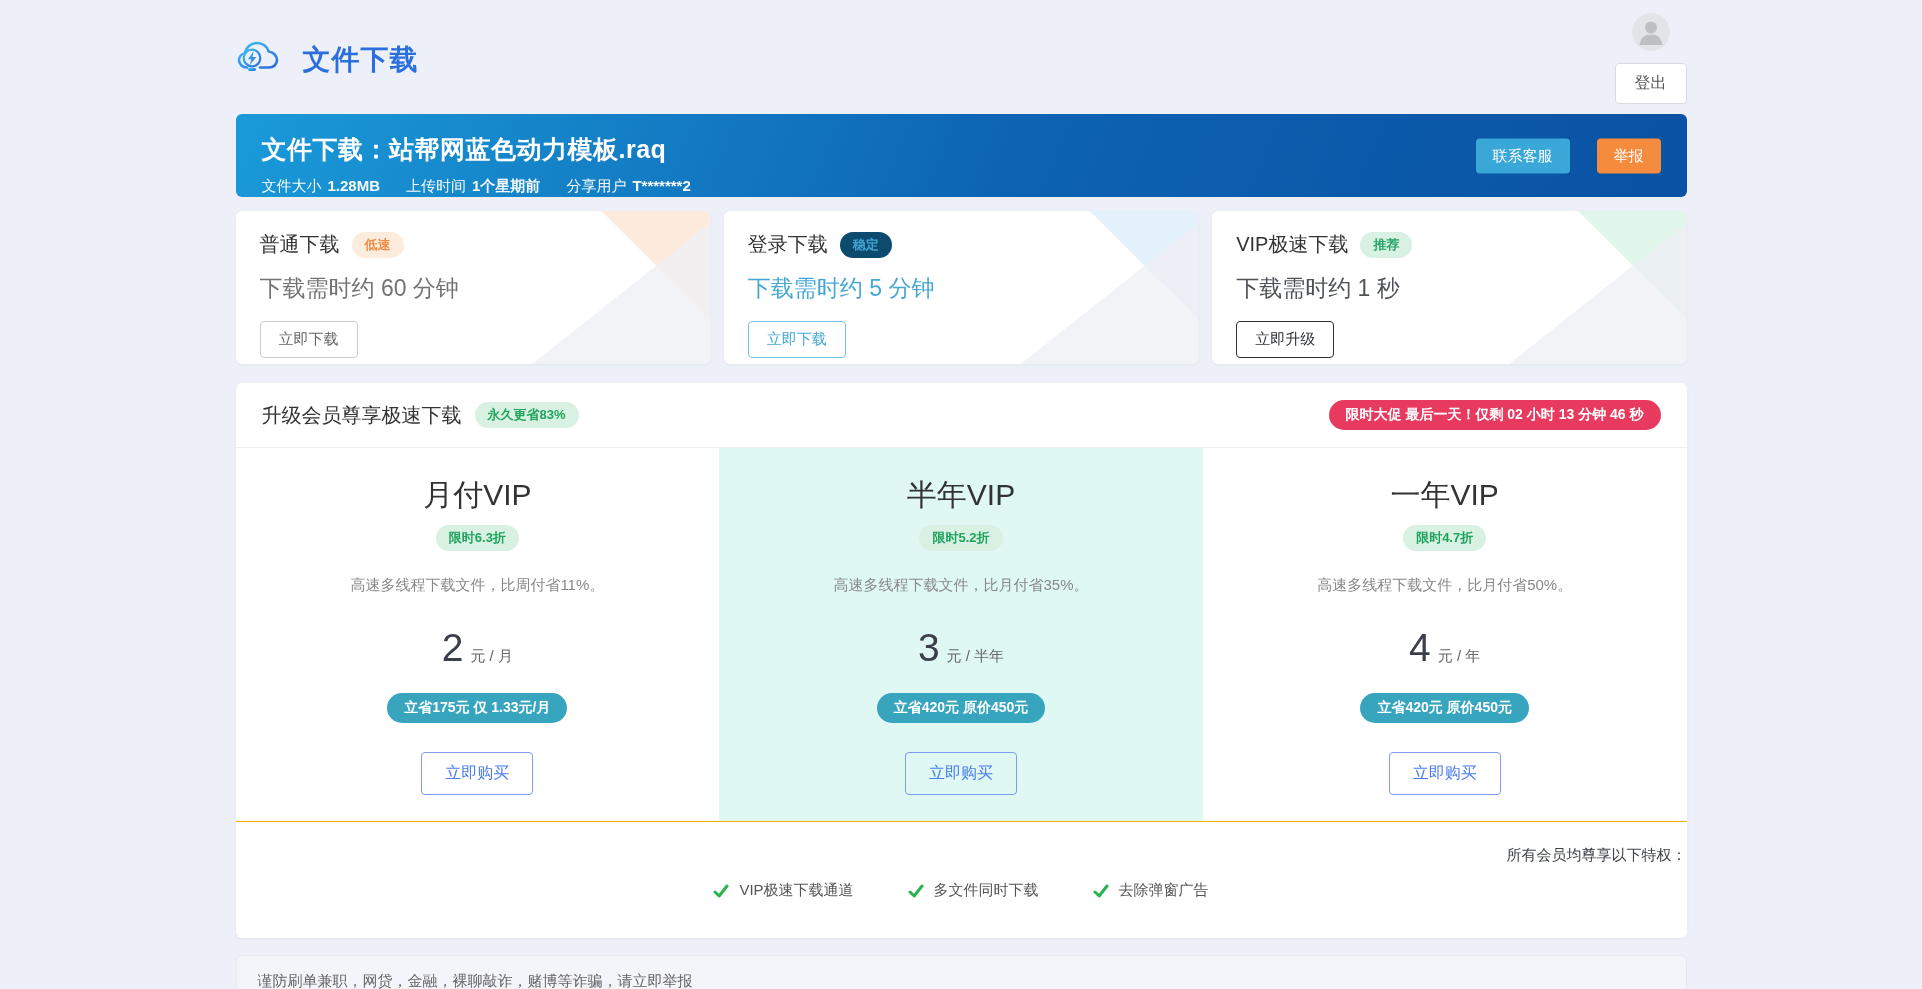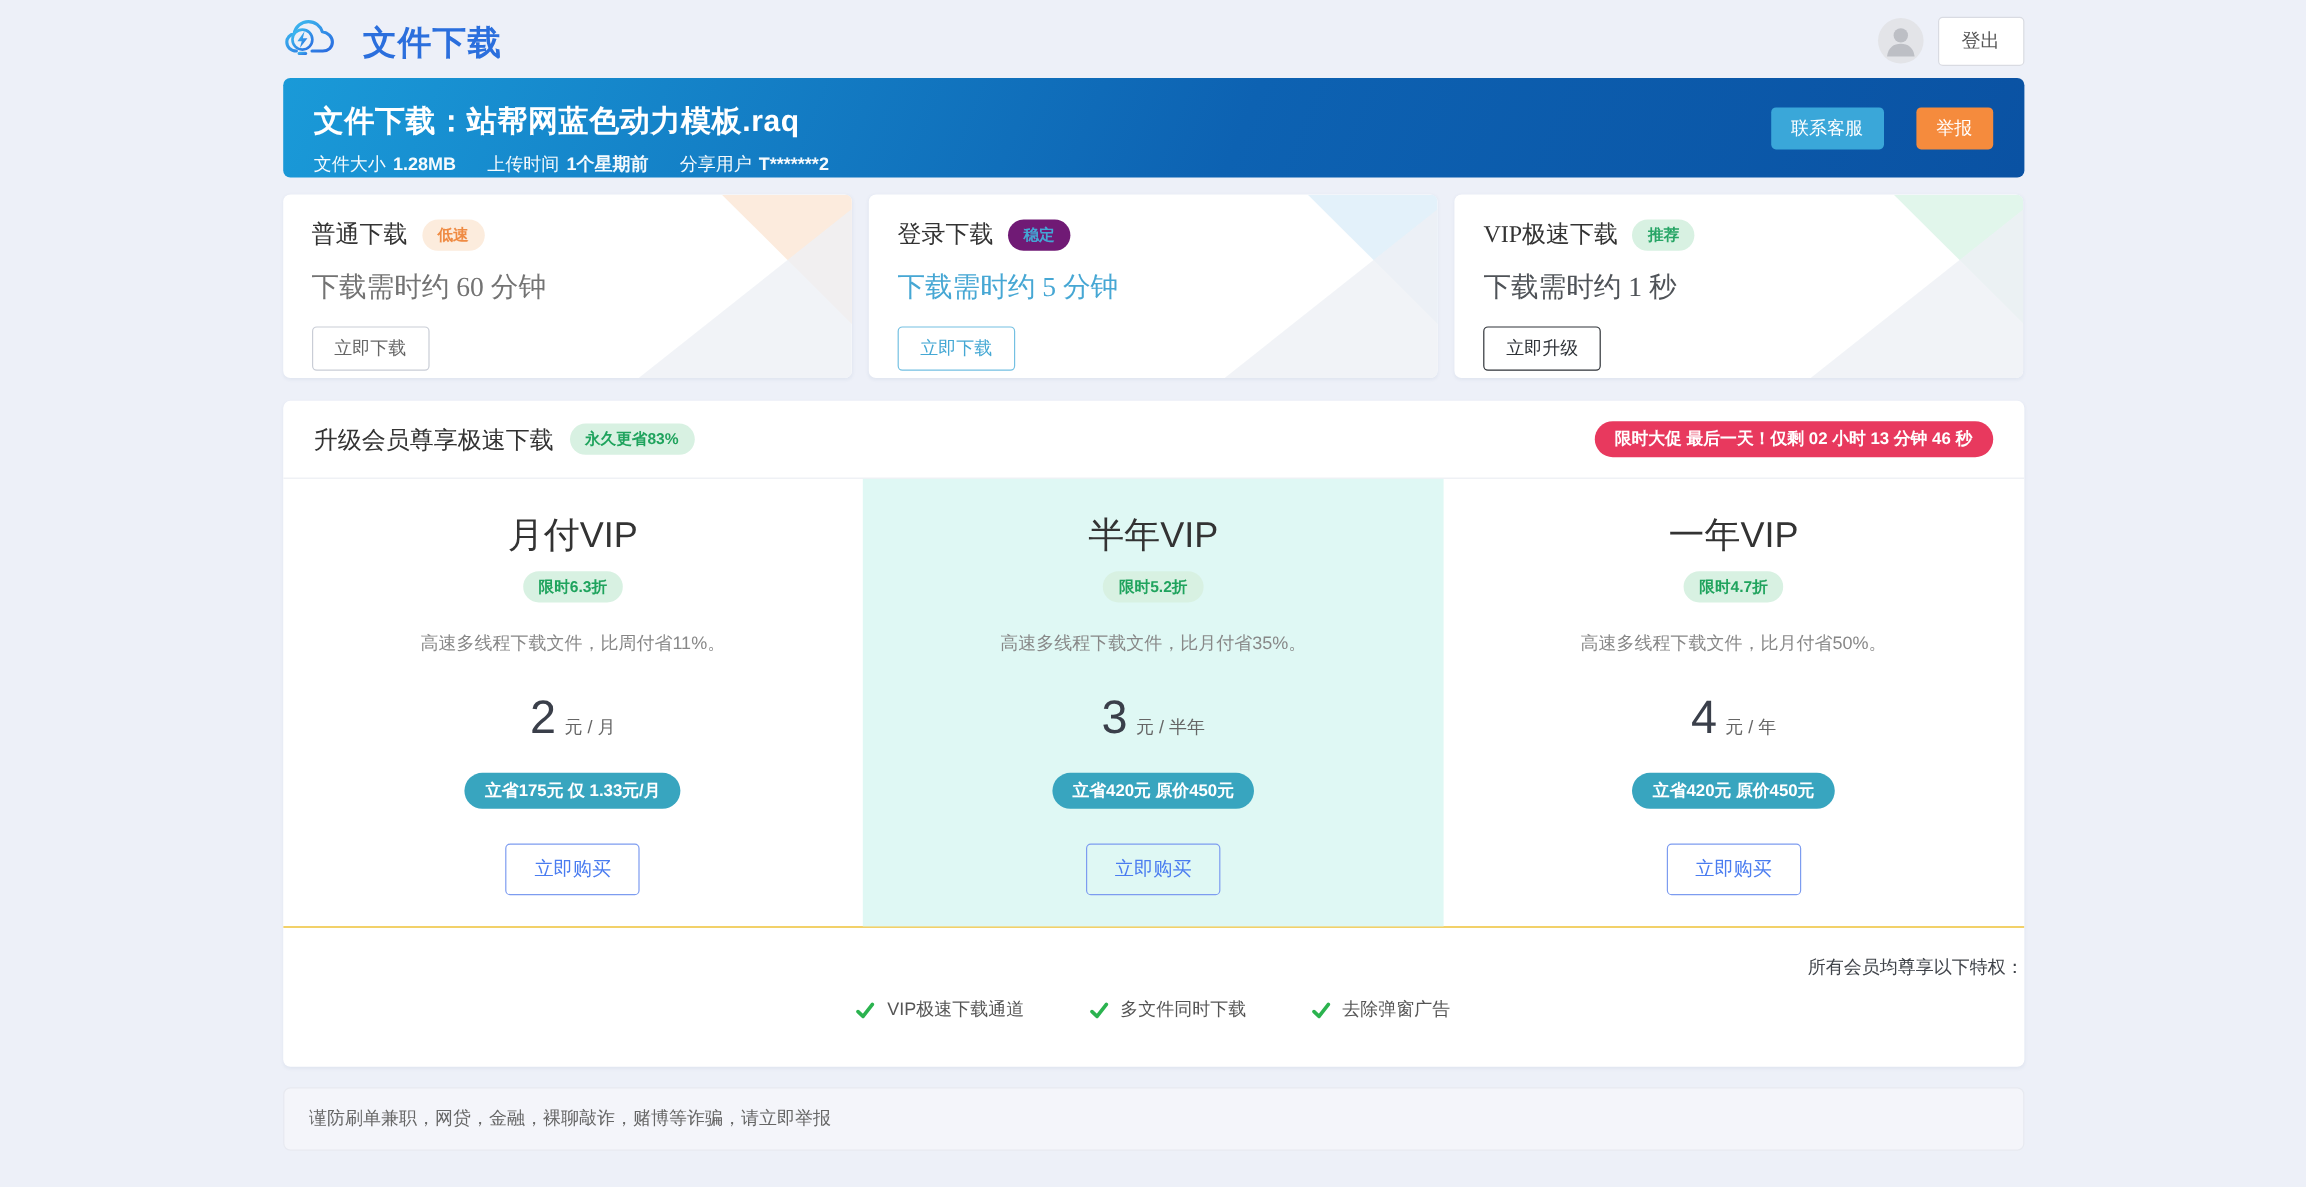--- a/index.html
+++ b/index.html
@@ -9,54 +9,54 @@
     font-family:"Liberation Sans","DejaVu Sans",sans-serif;
     color:#333;
     overflow:hidden;
   }
   .container { width:1451px; margin:0 auto; }
 
   
   .header { display:flex; align-items:center; justify-content:space-between; padding:13px 0 10px; }
   .logo { display:flex; align-items:flex-end; gap:23px; }
   .logo-title { font-size:28px; font-weight:bold; color:#2b6fdd; letter-spacing:1px; }
-  .header-right { display:flex; align-items:center; gap:12px; }
+  .header-right { display:flex; align-items:center; gap:12px;flex-direction:column; }
   .avatar { width:38px; height:38px; border-radius:50%; background:#e3e4e8; display:flex; align-items:center; justify-content:center; cursor:pointer; }
   .logout-btn { background:#fff; border:1px solid #d9dbe2; border-radius:4px; padding:9px 19px; font-size:16px; color:#555; cursor:pointer; font-family:inherit; }
 
   
   .banner {
     position:relative; height:83px; border-radius:6px;
     background:linear-gradient(112deg,#1a9ad8 0%,#0d62b2 55%,#0a52a3 100%);
     padding:19px 26px; color:#fff; overflow:hidden;
   }
   .banner-title { font-size:25px; font-weight:bold; letter-spacing:0.5px; }
   .banner-meta { margin-top:11px; font-size:15px; display:flex; gap:26px; color:rgba(255,255,255,0.96); }
   .banner-meta b { font-weight:bold; margin-left:6px; }
   .banner-actions { position:absolute; right:26px; top:50%; transform:translateY(-50%); display:flex; gap:27px; }
   .btn-contact { background:#3aa7d9; border:none; color:#fff; font-size:15px; padding:8px 17px; border-radius:4px; cursor:pointer; font-family:inherit; }
   .btn-report  { background:#f58b3d; border:none; color:#fff; font-size:15px; padding:8px 17px; border-radius:4px; cursor:pointer; font-family:inherit; }
 
   
-  .cards { display:flex; gap:14px; margin-top:14px;font-family:Liberation Serif, serif; }
+  .cards { display:flex; gap:14px; margin-top:14px; }
   .card {
     flex:1; position:relative; background:#fff; border-radius:6px; height:153px;
     padding:20px 24px; overflow:hidden; box-shadow:0 1px 3px rgba(40,60,120,0.06);
   }
   .deco-a,.deco-b { position:absolute; pointer-events:none; }
   .deco-a { top:0; right:0; width:175px; height:150px; clip-path:polygon(38% 0,100% 0,100% 72%); opacity:.75; }
   .deco-b { bottom:0; right:0; width:240px; height:153px; background:#edf0f5; clip-path:polygon(100% 8%,26% 100%,100% 100%); opacity:.8; }
   .theme-orange .deco-a { background:#fbe4d2; }
   .theme-blue   .deco-a { background:#d9ecf8; }
   .theme-green  .deco-a { background:#d7f3e4; }
   .card-title-row { display:flex; align-items:center; gap:12px; position:relative; z-index:2; }
   .card-title { font-size:20px; color:#333; }
   .pill { display:inline-block; border-radius:13px; padding:4px 13px; font-size:13px; font-weight:bold; }
   .theme-orange .card-badge { background:#fcecdd; color:#ef8b43; }
-  .theme-blue   .card-badge { background:#701a75; color:#44a5d4;text-align:center; }
+  .theme-blue   .card-badge { background:#0c4a6e; color:#44a5d4;text-align:center; }
   .theme-green  .card-badge { background:#d8f1e2; color:#27a566; }
   .card-time { margin-top:15px; font-size:23px; position:relative; z-index:2; }
   .theme-orange .card-time { color:#737373; }
   .theme-blue   .card-time { color:#46a7d4; }
   .theme-green  .card-time { color:#4f5358; }
   .card-btn { margin-top:17px; display:inline-block; background:#fff; border-radius:4px; padding:8px 18px; font-size:15px; cursor:pointer; position:relative; z-index:2; font-family:inherit; }
   .theme-orange .card-btn { border:1px solid #c9cdd6; color:#666; }
   .theme-blue   .card-btn { border:1px solid #74c0e2; color:#45a8d4; }
   .theme-green  .card-btn { border:1.5px solid #2f3338; color:#2f3338; }
 

